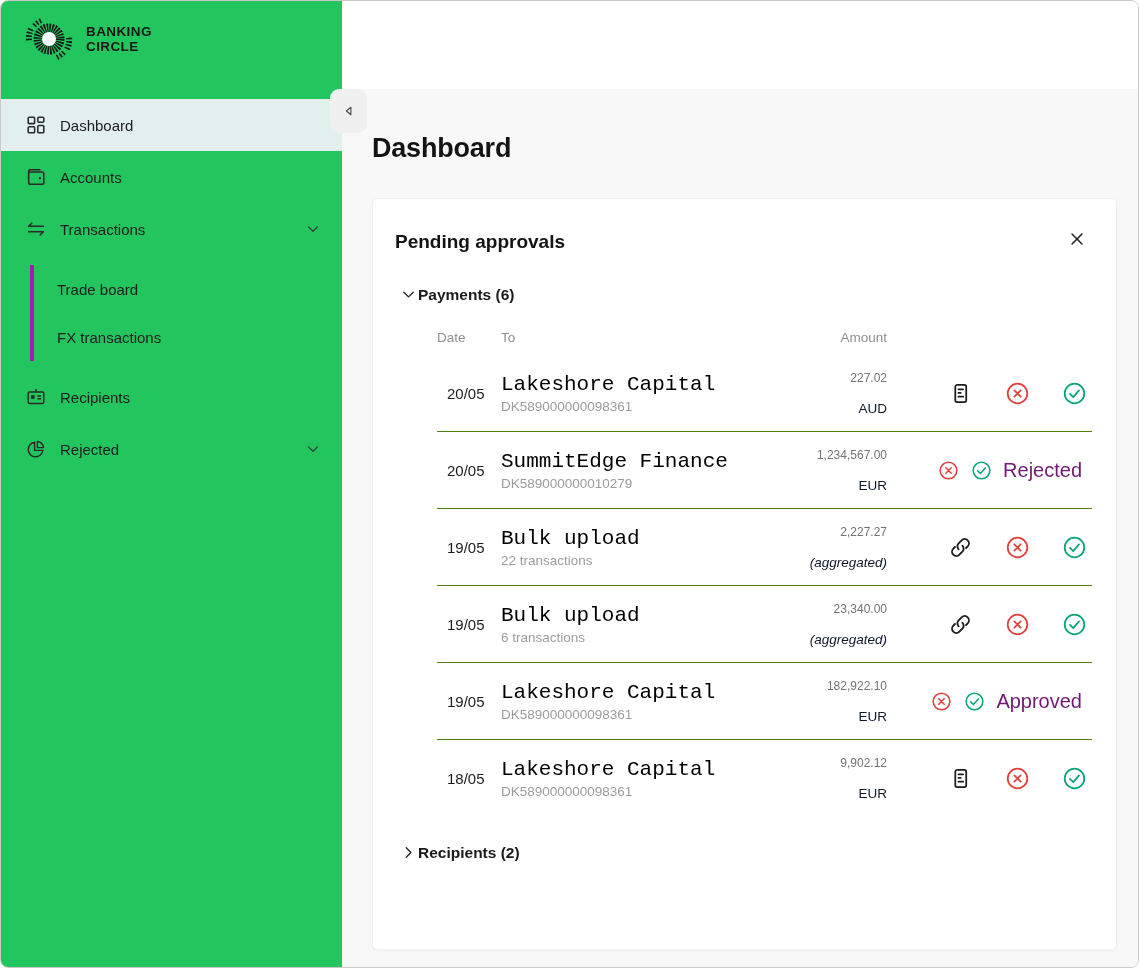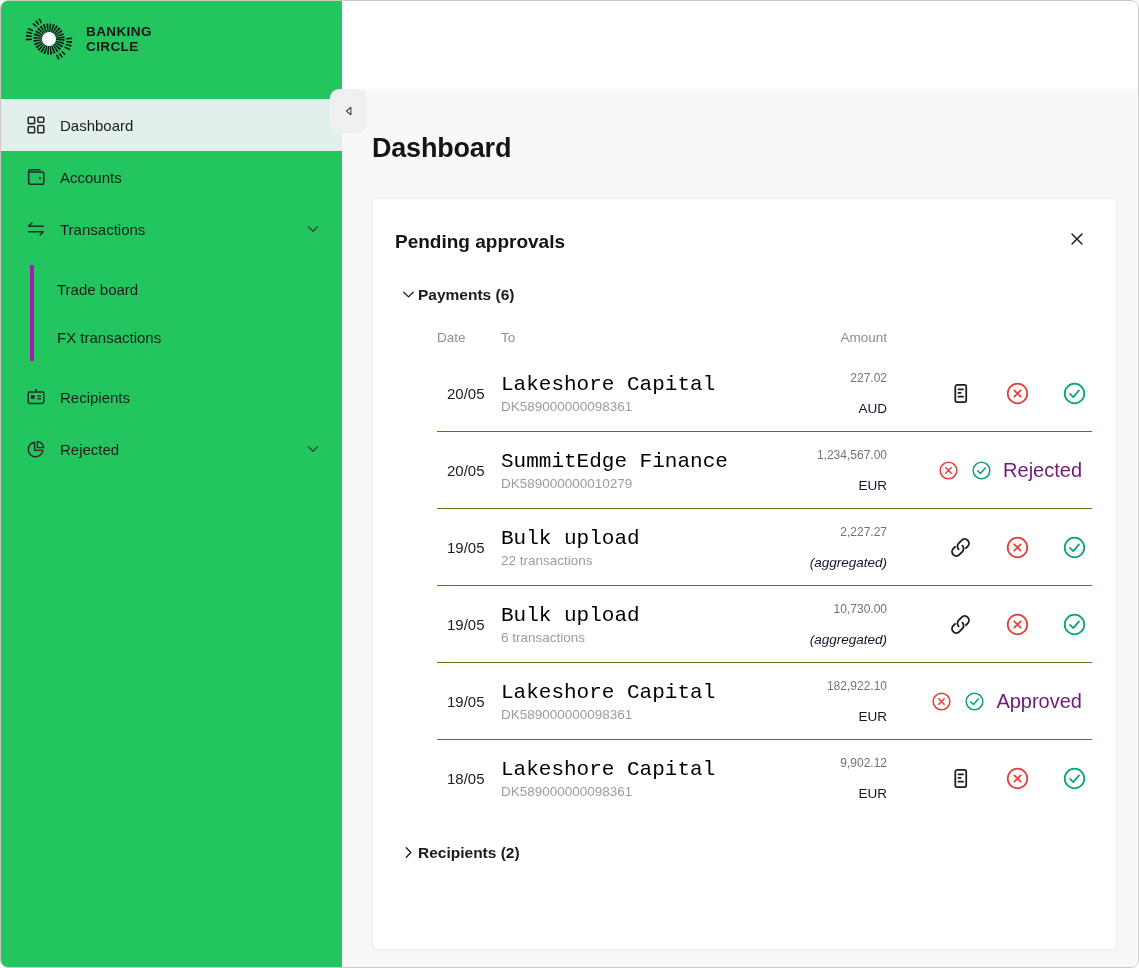--- a/index.html
+++ b/index.html
@@ -348,21 +348,21 @@
     </div>
   </div>
 
   <div class="trow">
     <div class="c-date">19/05</div>
     <div class="c-to">
       <div class="t-main">Bulk upload</div>
       <div class="t-sub">6 transactions</div>
     </div>
     <div class="c-amount">
-      <div class="t-main">10,730.00</div>
+      <div class="t-main">23,340.00</div>
       <div class="t-sub italic">(aggregated)</div>
     </div>
     <div class="c-actions">
       <span style="display:contents">
         
         <button class="icon-btn extra-icon">
           <svg viewBox="0 0 24 24">
                         <use href="#i-link"></use>
                       </svg>
         </button>

